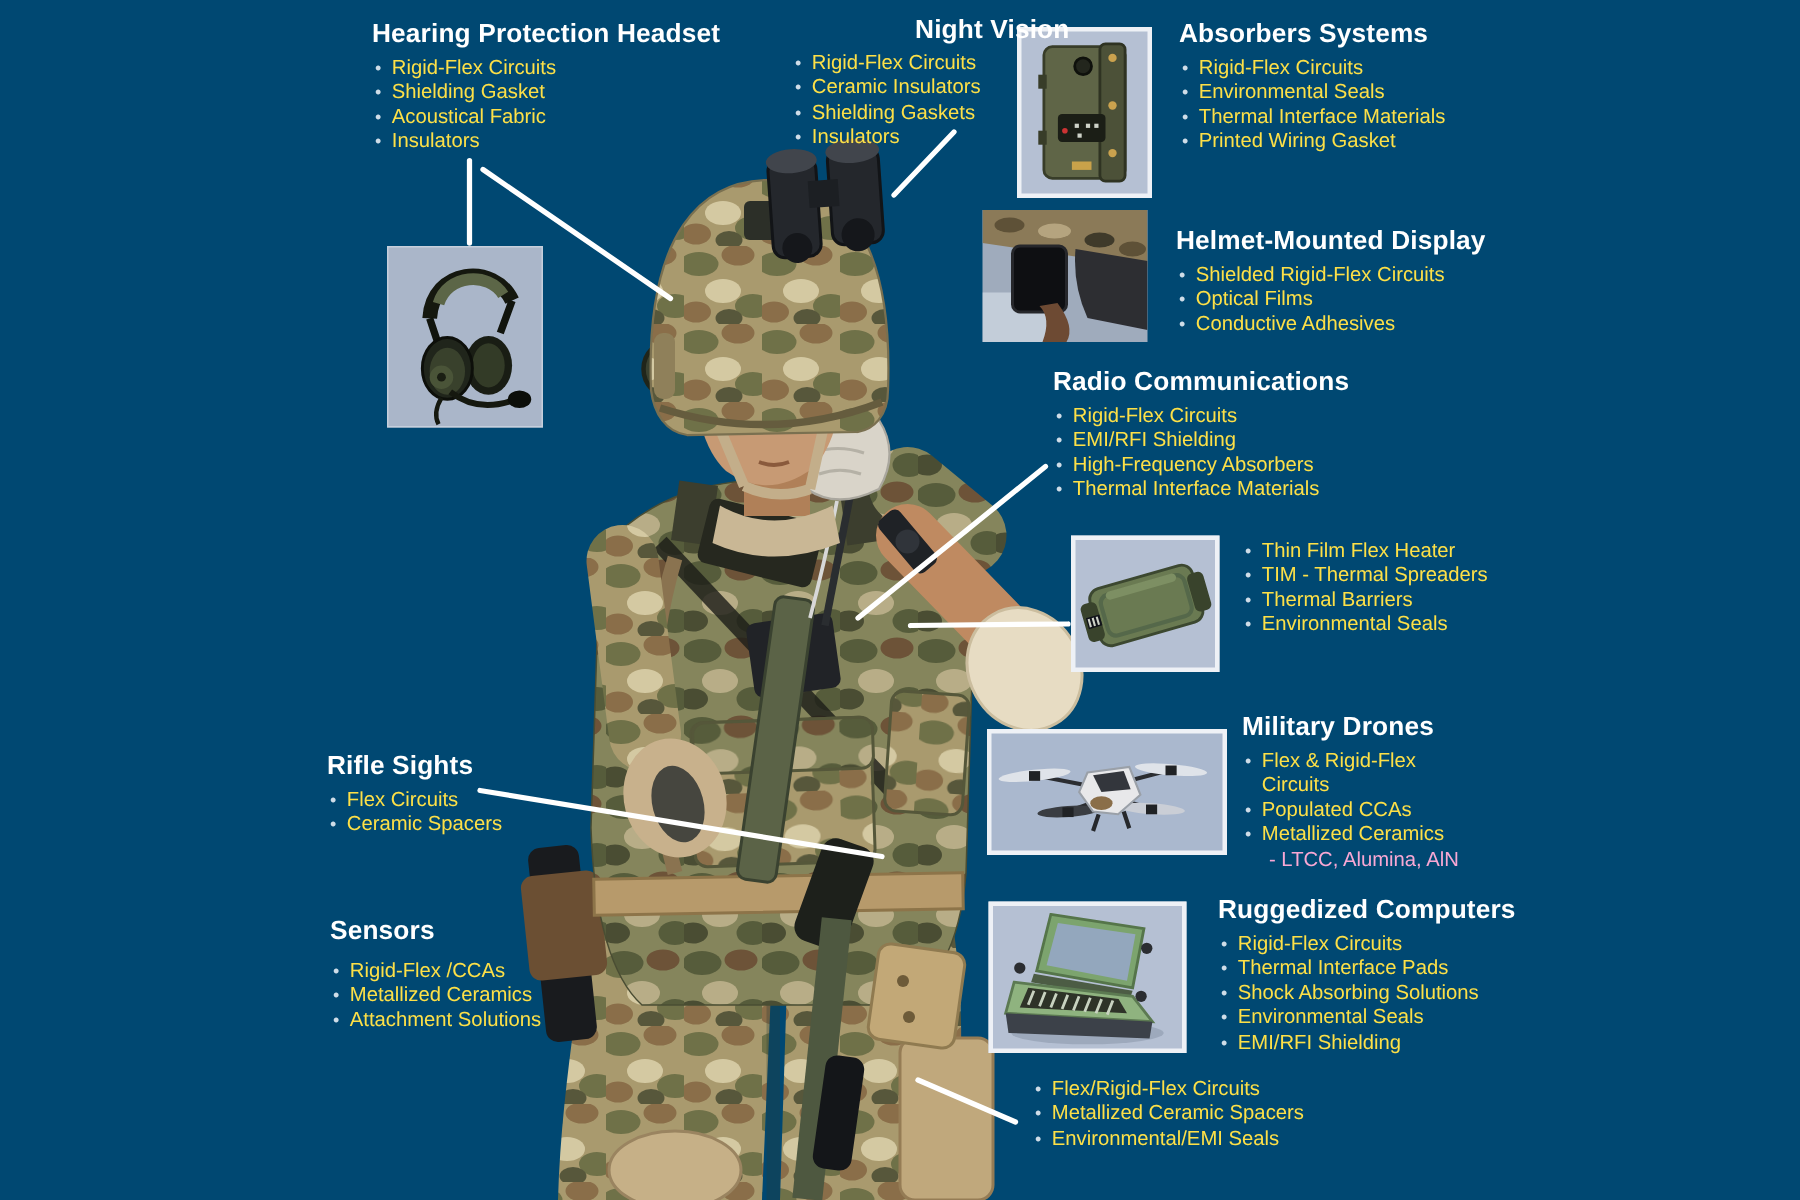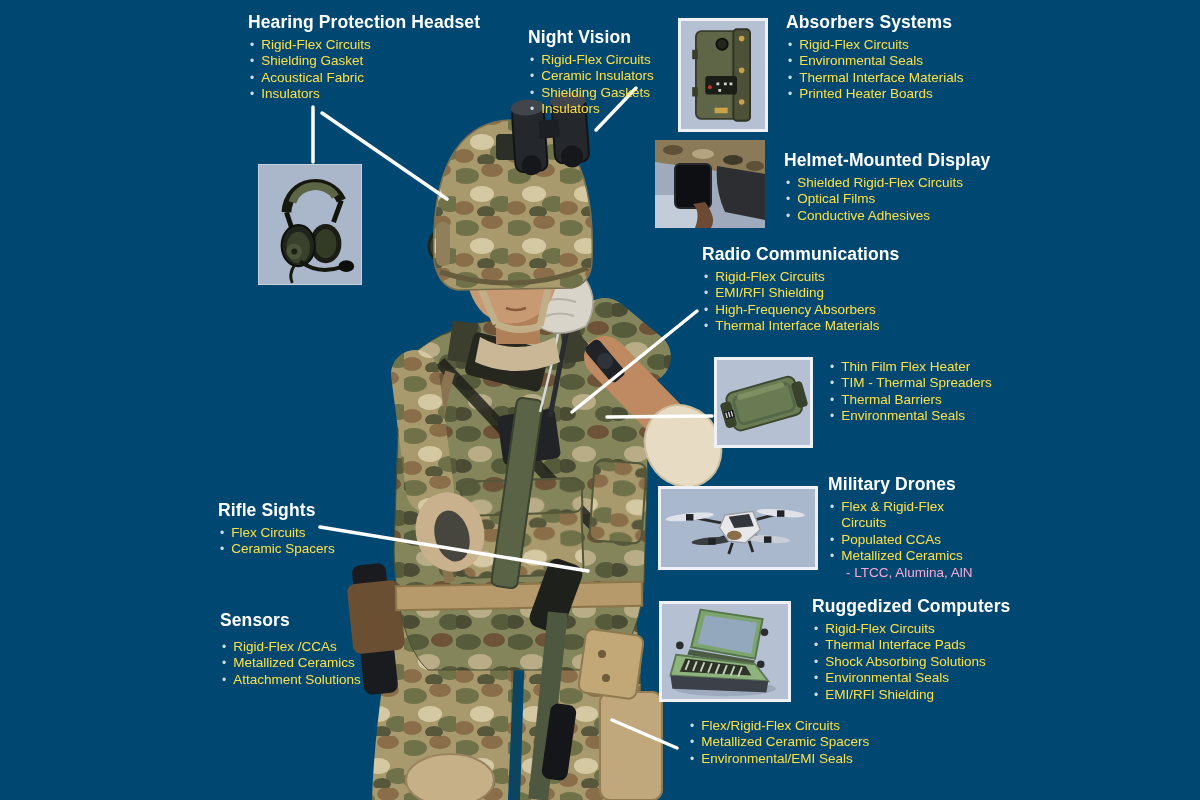--- a/index.html
+++ b/index.html
@@ -251,37 +251,37 @@
   <section class="callout" style="left:248px;top:12px;width:250px;">
     <h2>Hearing Protection Headset</h2>
     <ul>
       <li>Rigid-Flex Circuits</li>
       <li>Shielding Gasket</li>
       <li>Acoustical Fabric</li>
       <li>Insulators</li>
     </ul>
   </section>
 
-  <section class="callout" style="left:528px;top:27px;width:185px;">
+  <section class="callout" style="left:528px;top:9px;width:185px;text-align:right;">
     <h2>Night Vision</h2>
     <ul>
       <li>Rigid-Flex Circuits</li>
       <li>Ceramic Insulators</li>
       <li>Shielding Gaskets</li>
       <li>Insulators</li>
     </ul>
   </section>
 
   <section class="callout" style="left:786px;top:12px;width:240px;">
     <h2>Absorbers Systems</h2>
     <ul>
       <li>Rigid-Flex Circuits</li>
       <li>Environmental Seals</li>
       <li>Thermal Interface Materials</li>
-      <li>Printed Heater Boards</li>
+      <li>Printed Wiring Gasket</li>
     </ul>
   </section>
 
   <section class="callout" style="left:784px;top:150px;width:250px;">
     <h2>Helmet-Mounted Display</h2>
     <ul>
       <li>Shielded Rigid-Flex Circuits</li>
       <li>Optical Films</li>
       <li>Conductive Adhesives</li>
     </ul>

